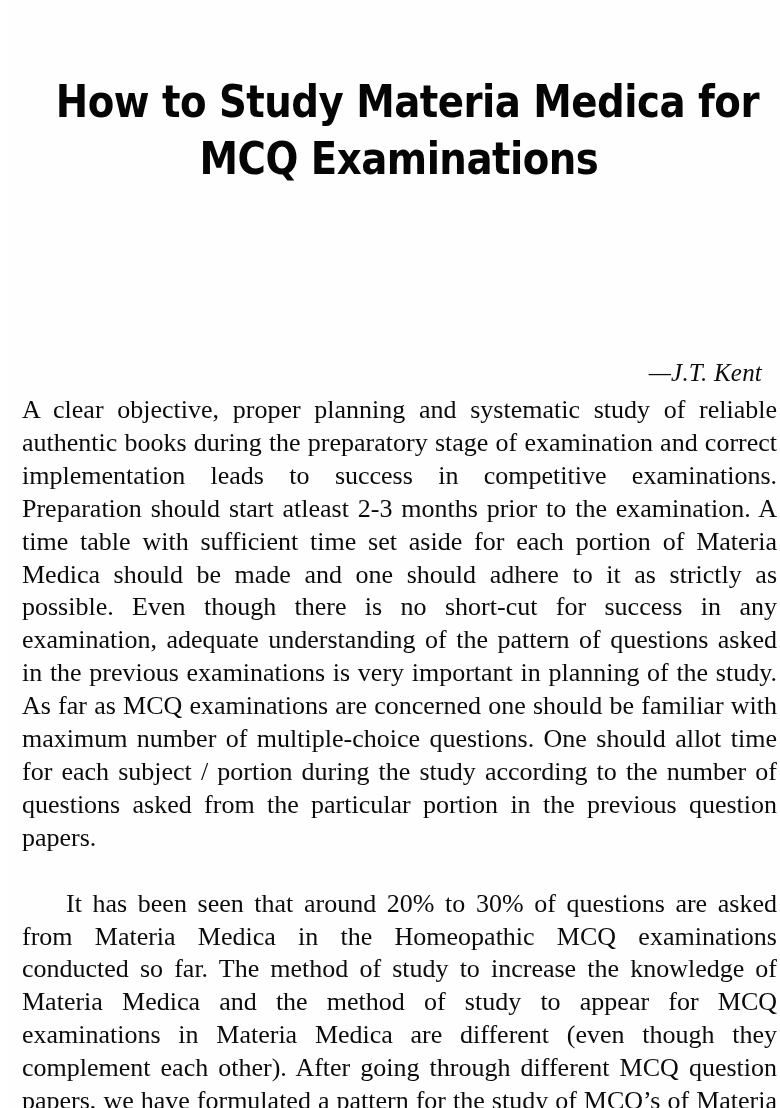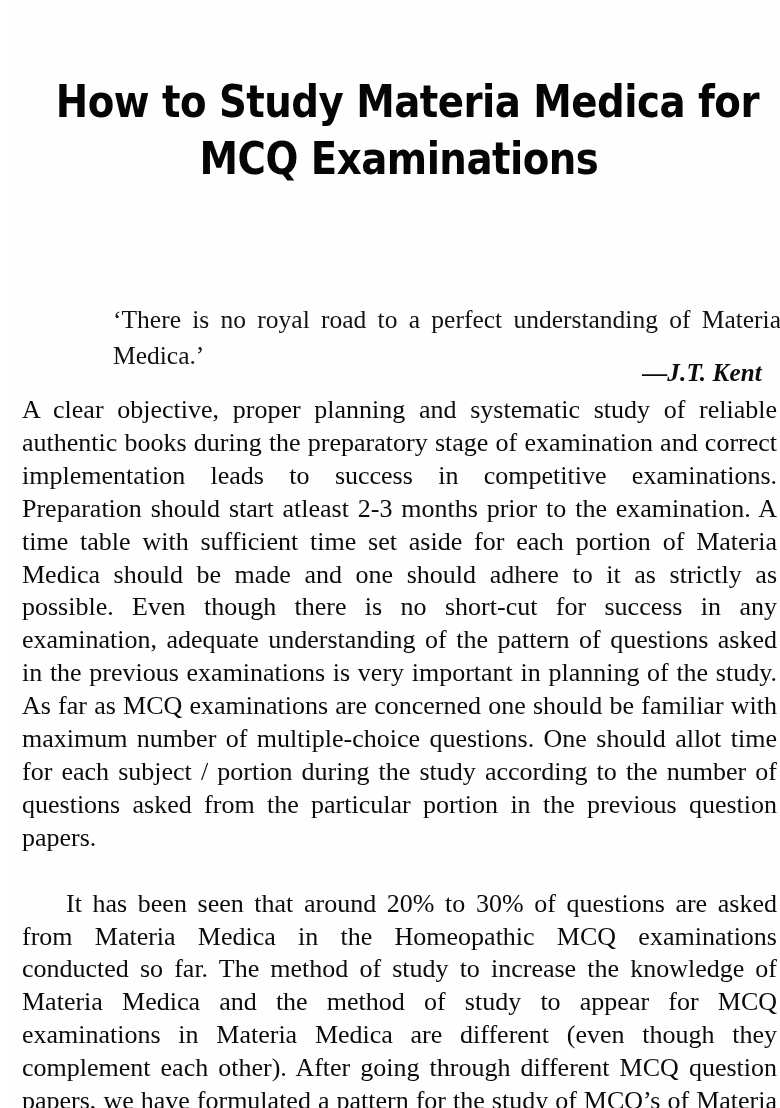--- a/index.html
+++ b/index.html
@@ -60,21 +60,21 @@
   }
 
   .quote-attrib {
     position: absolute;
     left: 0;
     top: 356px;
     width: 753px;
     text-align: right;
     font-size: 25px;
     font-style: italic;
-    font-weight: 700;
+    font-weight: 400;
     line-height: 34px;
     color: #0d0d0d;
     letter-spacing: 0.2px;
   }
 
   
   .body-copy {
     position: absolute;
     left: 13px;
     top: 394px;
@@ -106,23 +106,20 @@
 </head>
 <body>
 
 <div class="page">
 
   <h1 class="doc-title">
     <span class="tl">How to Study Materia Medica for</span>
     <span class="tl">MCQ Examinations</span>
   </h1>
 
-  <blockquote class="quote-block">
-    <span>‘There is no royal road to a perfect understanding of Materia Medica.’</span>
-  </blockquote>
 
   <div class="quote-attrib">—J.T. Kent</div>
 
   <div class="body-copy">
     <p>A clear objective, proper planning and systematic study of reliable authentic books during the preparatory stage of examination and correct implementation leads to success in competitive examinations. Preparation should start atleast 2-3 months prior to the examination. A time table with sufficient time set aside for each portion of Materia Medica should be made and one should adhere to it as strictly as possible. Even though there is no short-cut for success in any examination, adequate understanding of the pattern of questions asked in the previous examinations is very important in planning of the study.  As far as MCQ examinations are concerned one should be familiar with maximum number of multiple-choice questions. One should allot time for each subject / portion during the study according to the number of questions asked from the particular portion in the previous question papers.</p>
     <p class="indented">It has been seen that around 20% to 30% of questions are asked from Materia Medica in the Homeopathic MCQ examinations conducted so far.  The method of study to increase the knowledge of Materia Medica and the method of study to appear for MCQ examinations in Materia Medica are different (even though they complement each other). After going through different MCQ question papers, we have formulated a pattern for the study of MCQ’s of Materia Medica.</p>
   </div>
 
 </div>
 

